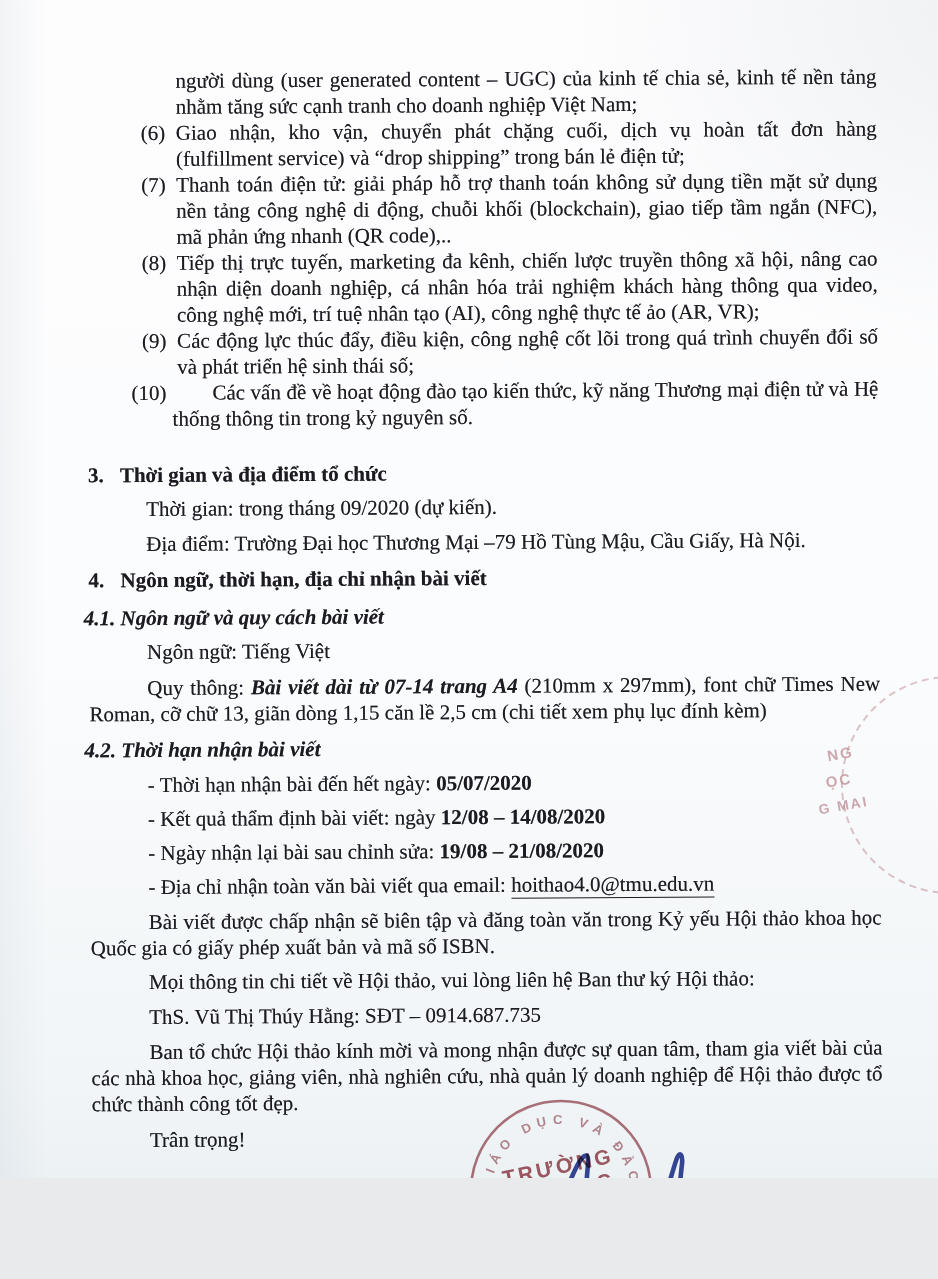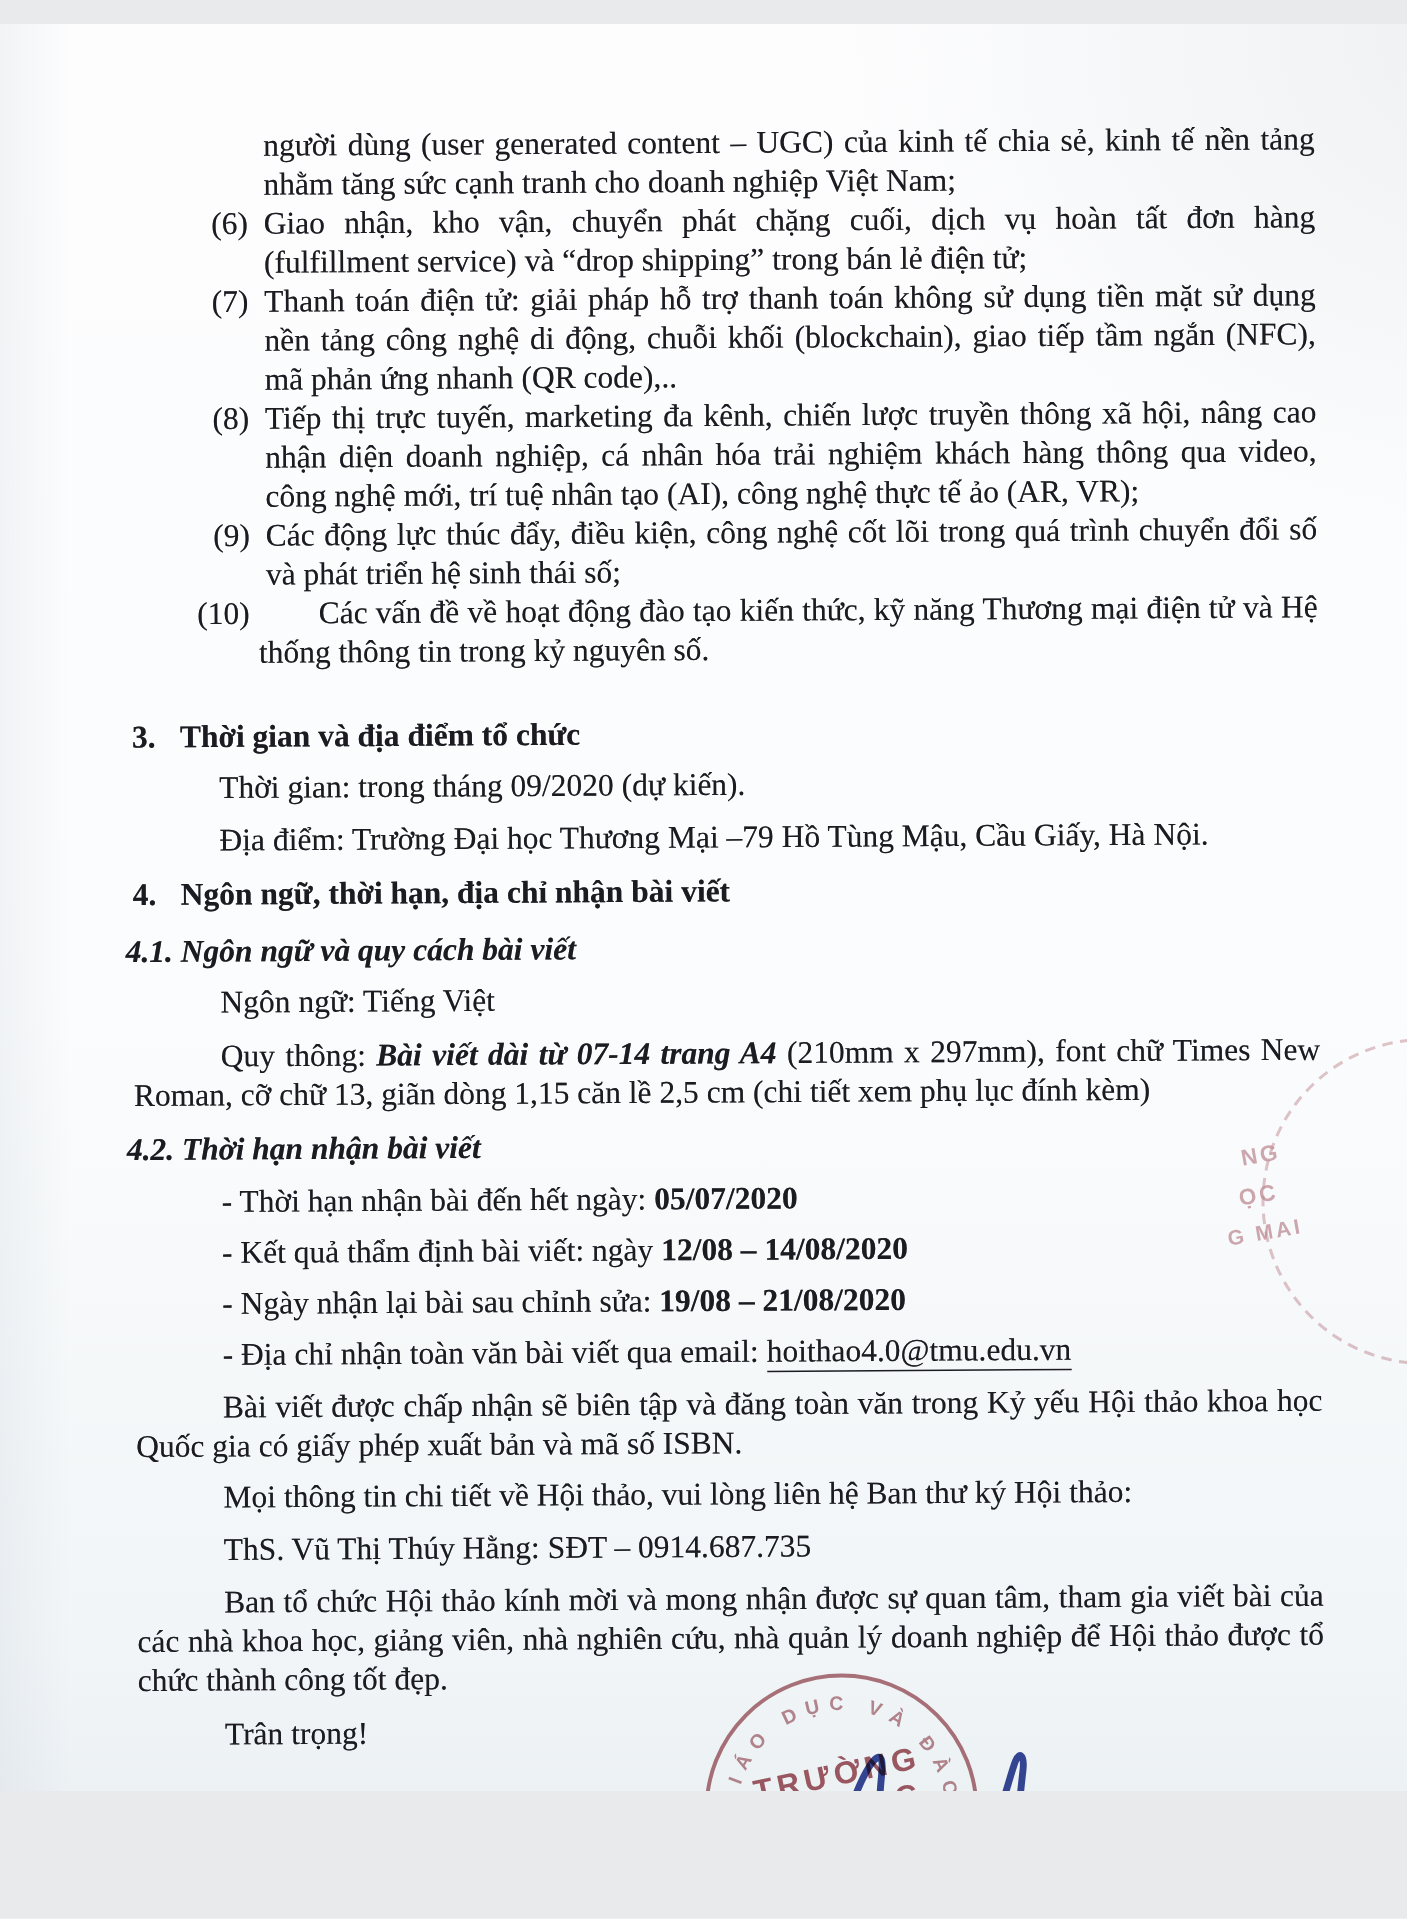--- a/index.html
+++ b/index.html
@@ -1,19 +1,19 @@
 <!DOCTYPE html>
 <html><head>
 <meta charset="utf-8">
 <style>
   html,body{margin:0;padding:0;background:#e8eaec;}
   .page{
     position:relative;
     width:938px;height:1178px;
-    margin:16px auto;
+    margin:0 auto;
     background:
       radial-gradient(80% 50% at 108% 0%, rgba(150,160,170,.14), transparent 60%),
       linear-gradient(90deg, rgba(190,200,210,.18), rgba(255,255,255,0) 5%),
       linear-gradient(180deg, #fdfdfe 0%, #fbfcfd 55%, #f1f5f7 92%, #ecf1f4 100%);
     overflow:hidden;
     font-family:"Liberation Serif","DejaVu Serif",serif;
     color:#1b1b21;
   }
   .content{
     position:absolute; left:0; top:0;

